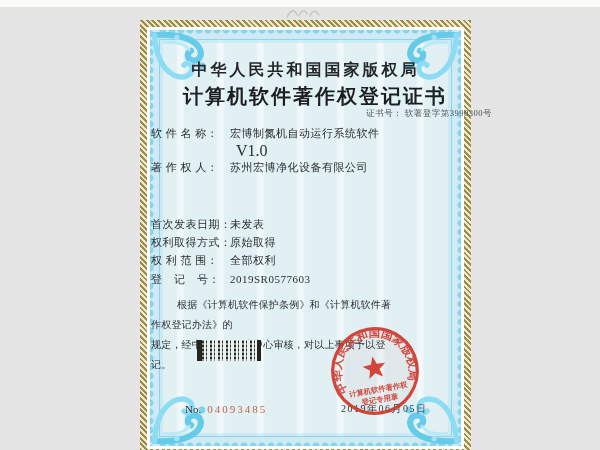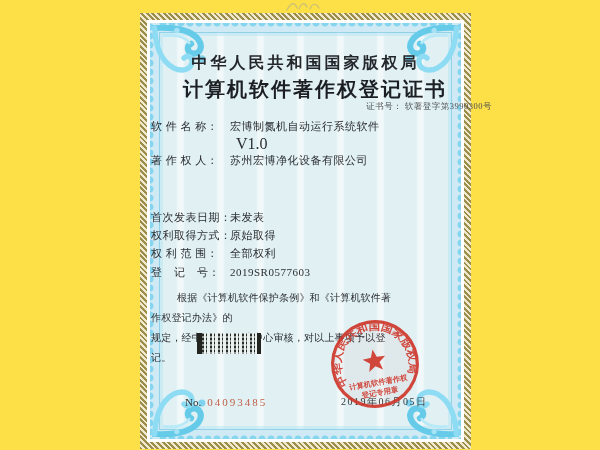--- a/index.html
+++ b/index.html
@@ -2,21 +2,21 @@
 <html><head>
 <meta charset="utf-8">
 <style>
   html,body{margin:0;padding:0;}
   body{
     width:600px;height:450px;overflow:hidden;
     background:#fbfbf9;
     font-family:"Liberation Serif","DejaVu Serif",serif;
     position:relative;
   }
-  .page{position:absolute;inset:0;background:#fde047;}
+  .page{position:absolute;inset:0;background:#e5e5e5;margin-top:7px;}
 
   
   .photo-mark{position:absolute;left:283px;top:0;width:40px;height:14px;opacity:.45;}
 
   
   .gold-frame{
     position:absolute;left:140px;top:13px;width:331px;height:436px;
     box-sizing:border-box;
     border:7px solid #a0914f;
     border-image:repeating-linear-gradient(45deg,#9c8d4b 0 2px,#efe9cd 2px 4px) 7;

